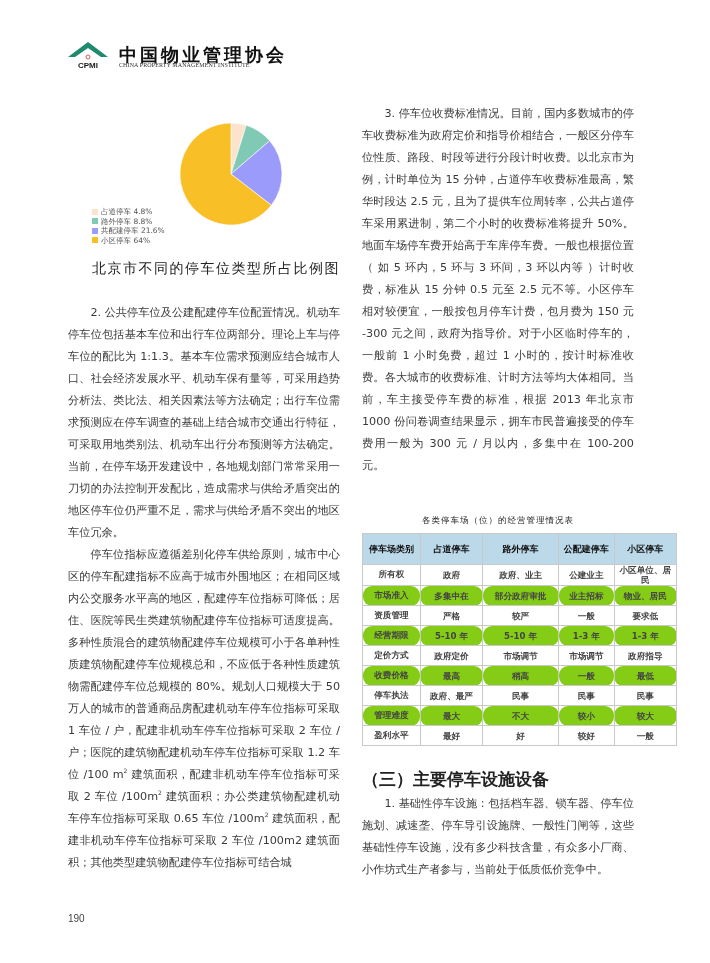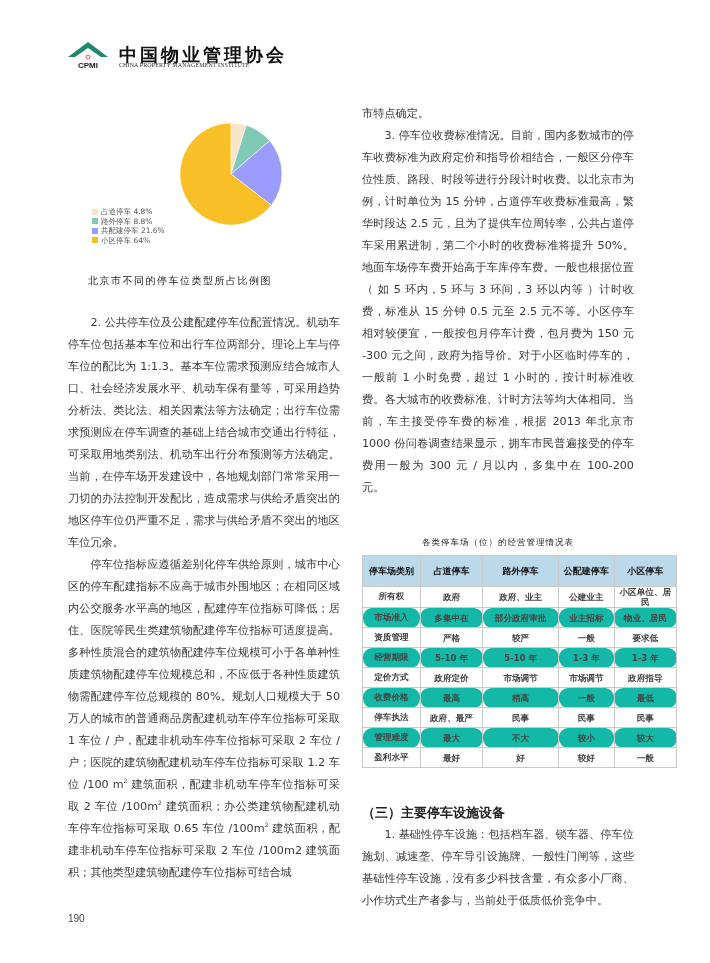--- a/index.html
+++ b/index.html
@@ -15,37 +15,37 @@
             font-size: 6px; color: #333; white-space: nowrap; letter-spacing: 0.1px; }
 
   .col-left { position: absolute; left: 68px; top: 110px; width: 272px; }
   .col-right { position: absolute; left: 362px; top: 103px; width: 272px; }
 
   .chart { position: relative; width: 272px; height: 150px; }
   .chart svg { position: absolute; left: 0; top: 0; }
   .legend { position: absolute; left: 24px; top: 97px; font-size: 7.5px; color: #555; line-height: 9.5px; }
   .legend-item { display: flex; align-items: center; white-space: nowrap; }
   .swatch { width: 6px; height: 6px; margin-right: 3px; display: inline-block; }
-  .fig-caption { text-align: left; font-family: "DejaVu Serif", serif; font-size: 10px;
-                 letter-spacing: 1.5px; color: #222; margin-top: 14px; padding-left: 20px; }
+  .fig-caption { text-align: right; font-family: "DejaVu Serif", serif; font-size: 14px;
+                 letter-spacing: 1.5px; color: #222; padding-left: 20px; }
 
   p.body { margin: 0; font-size: 11.2px; line-height: 22px; text-align: justify; color: #3a3a3a; }
   p.indent { text-indent: 2em; }
   .left-text { margin-top: 24px; }
   sup { font-size: 6px; vertical-align: super; line-height: 0; }
 
   .table-caption { text-align: center; font-family: "DejaVu Serif", serif; font-size: 8.5px;
                    letter-spacing: 1px; color: #222; margin-top: 38px; margin-bottom: 6px; }
   table.mgmt { border-collapse: collapse; width: 315px; font-size: 8.6px; color: #444; }
   table.mgmt th, table.mgmt td { border: 1px solid #c9c9c9; text-align: center; padding: 0 2px; height: 19px; font-weight: bold; }
   table.mgmt th { background: #bcd9ea; color: #111; font-weight: bold; font-size: 9px; line-height: 11px; height: 30px; }
-  table.mgmt tr.alt td { background: #14b8a6; border-radius: 9px; }
+  table.mgmt tr.alt td { background: #84cc16; border-radius: 9px; }
   table.mgmt td.cat { line-height: 10px; }
 
-  .section-title { font-size: 13px; font-weight: bold; color: #222; margin-top: 36px; margin-bottom: 2px; }
+  .section-title { font-size: 17px; font-weight: bold; color: #222; margin-top: 22px; margin-bottom: 2px; }
 
   .page-number { position: absolute; left: 68px; top: 913px; font-family: "Liberation Sans", sans-serif;
                  font-size: 10px; color: #444; }
 </style>
 </head>
 <body>
 
 <div class="header">
   <div class="logo">
     <svg viewBox="0 0 44 30">
@@ -87,21 +87,20 @@
   </div>
   <div class="fig-caption">北京市不同的停车位类型所占比例图</div>
 
   <div class="left-text">
     <p class="body indent">2.  公共停车位及公建配建停车位配置情况。机动车停车位包括基本车位和出行车位两部分。理论上车与停车位的配比为 1:1.3。基本车位需求预测应结合城市人口、社会经济发展水平、机动车保有量等，可采用趋势分析法、类比法、相关因素法等方法确定；出行车位需求预测应在停车调查的基础上结合城市交通出行特征，可采取用地类别法、机动车出行分布预测等方法确定。当前，在停车场开发建设中，各地规划部门常常采用一刀切的办法控制开发配比，造成需求与供给矛盾突出的地区停车位仍严重不足，需求与供给矛盾不突出的地区车位冗余。</p>
     <p class="body indent" id="p-index">停车位指标应遵循差别化停车供给原则，城市中心区的停车配建指标不应高于城市外围地区；在相同区域内公交服务水平高的地区，配建停车位指标可降低；居住、医院等民生类建筑物配建停车位指标可适度提高。多种性质混合的建筑物配建停车位规模可小于各单种性质建筑物配建停车位规模总和，不应低于各种性质建筑物需配建停车位总规模的 80%。规划人口规模大于 50 万人的城市的普通商品房配建机动车停车位指标可采取 1 车位 / 户，配建非机动车停车位指标可采取 2 车位 / 户；医院的建筑物配建机动车停车位指标可采取 1.2 车位 /100 m<sup>2</sup> 建筑面积，配建非机动车停车位指标可采取 2 车位 /100m<sup>2</sup> 建筑面积；办公类建筑物配建机动车停车位指标可采取 0.65 车位 /100m<sup>2</sup> 建筑面积，配建非机动车停车位指标可采取 2 车位 /100m2 建筑面积；其他类型建筑物配建停车位指标可结合城</p>
   </div>
 </div>
 
 <div class="col-right">
-  <p class="body">市特点确定。</p>
   <p class="body indent">3.  停车位收费标准情况。目前，国内多数城市的停车收费标准为政府定价和指导价相结合，一般区分停车位性质、路段、时段等进行分段计时收费。以北京市为例，计时单位为 15 分钟，占道停车收费标准最高，繁华时段达 2.5 元，且为了提供车位周转率，公共占道停车采用累进制，第二个小时的收费标准将提升 50%。地面车场停车费开始高于车库停车费。一般也根据位置（ 如 5 环内，5 环与 3 环间，3 环以内等 ）计时收费，标准从 15 分钟 0.5 元至 2.5 元不等。小区停车相对较便宜，一般按包月停车计费，包月费为 150 元 -300 元之间，政府为指导价。对于小区临时停车的，一般前 1 小时免费，超过 1 小时的，按计时标准收费。各大城市的收费标准、计时方法等均大体相同。当前，车主接受停车费的标准，根据 2013 年北京市 1000 份问卷调查结果显示，拥车市民普遍接受的停车费用一般为 300 元 / 月以内，多集中在 100-200 元。</p>
 
   <div class="table-caption">各类停车场（位）的经营管理情况表</div>
   <table class="mgmt">
     <thead>
       <tr>
         <th style="width:46px">停车场类别</th>
         <th style="width:50px">占道停车</th>
         <th style="width:62px">路外停车</th>
         <th style="width:44px">公配建停车</th>

